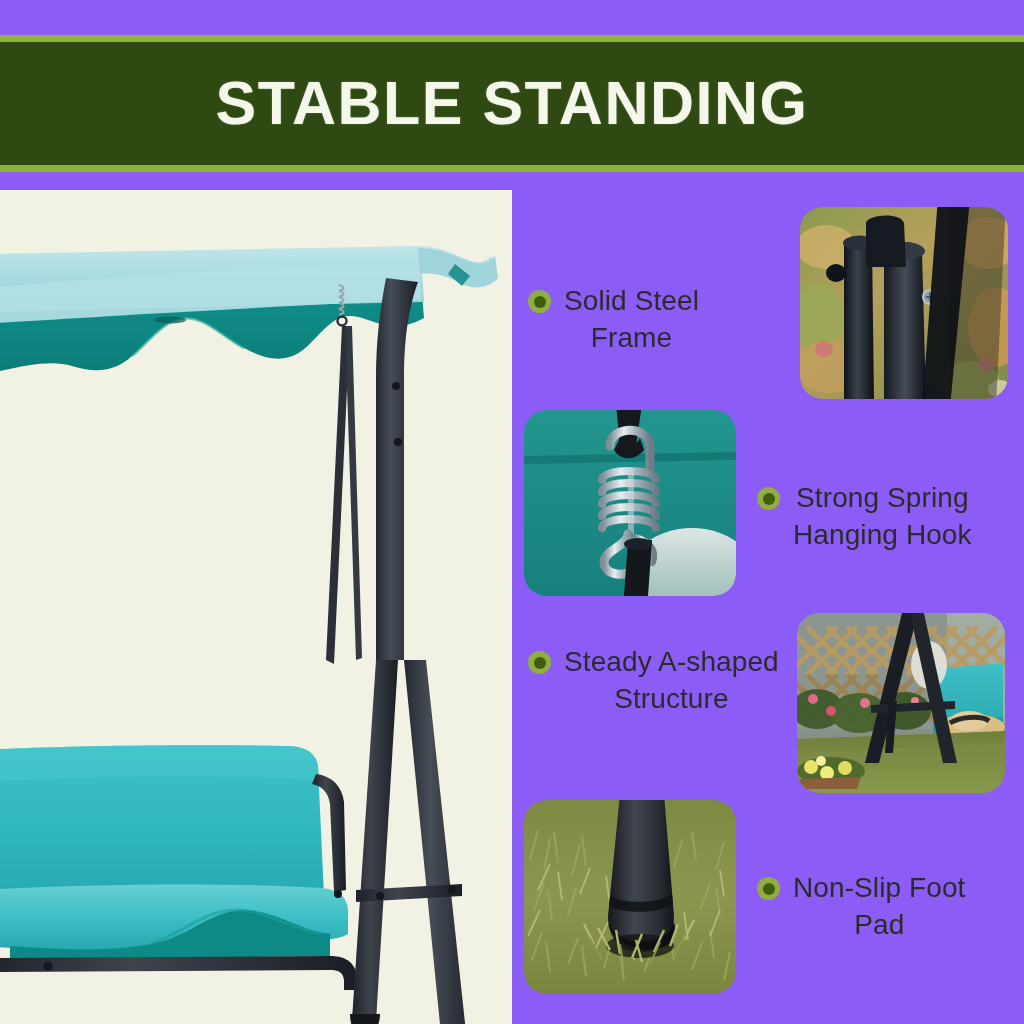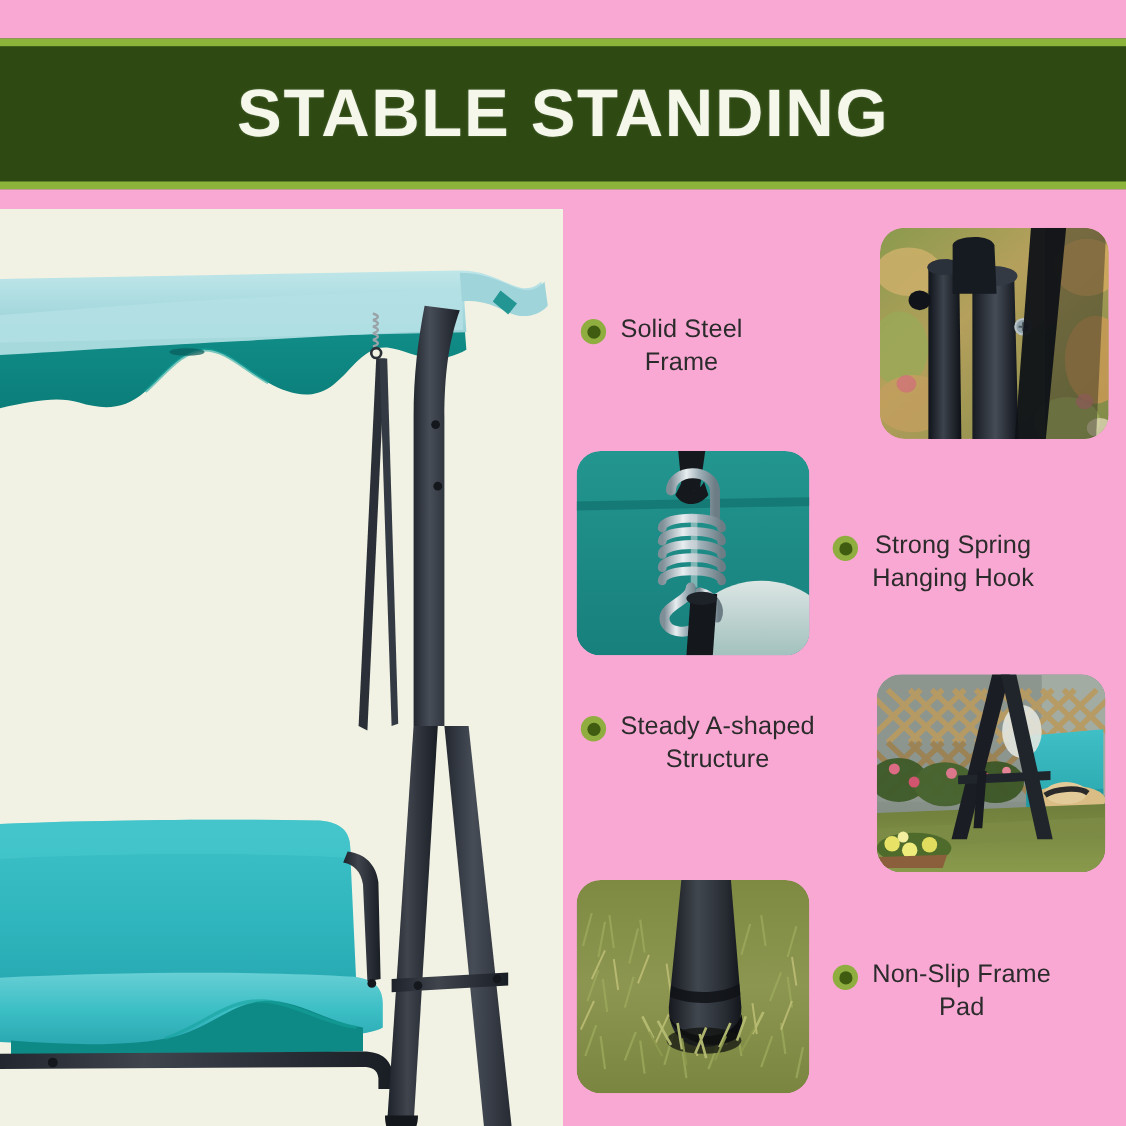--- a/index.html
+++ b/index.html
@@ -3,21 +3,21 @@
 <meta charset="utf-8">
 <title>Stable Standing</title>
 <style>
   * { box-sizing: border-box; margin: 0; padding: 0; }
   html, body {
     width: 1024px; height: 1024px;
     background: #f1f2e3;
     font-family: "Liberation Sans", sans-serif;
     overflow: hidden;
   }
-  .page { position: relative; width: 1024px; height: 1024px; background: #f9a8d4; }
+  .page { position: relative; width: 1024px; height: 1024px; background: #8b5cf6; }
 
   
   .banner {
     position: absolute; left: 0; top: 35px; width: 1024px; height: 137px;
     background: #2e4a12;
     border-top: 7px solid #8cb33a;
     border-bottom: 7px solid #8cb33a;
     display: flex; align-items: center; justify-content: center;
   }
   .banner-title {
@@ -53,21 +53,21 @@
     display: flex; align-items: center; justify-content: center;
     flex: 0 0 auto;
     margin-top: 7px;
   }
   .bullet i {
     display: block; width: 12px; height: 12px; border-radius: 50%;
     background: #3f5c11;
   }
   .label-text {
     margin-left: 13px;
-    font-size: 23px;
+    font-size: 28px;
     line-height: 1.32;
     color: #2b2b2b;
     text-align: center;
     font-family: "Liberation Sans", sans-serif;
     white-space: pre-line;
     letter-spacing: 0.1px;
   }
 
   
   .inset {
@@ -490,18 +490,18 @@
       </div>
       <div class="dash"></div>
     </div>
   </div>
 
   <div class="feature" style="left:757px; top:870px;">
     <div class="label-wrap">
       <span class="bullet">
           <i></i>
         </span>
-      <span class="label-text">Non-Slip Frame
+      <span class="label-text">Non-Slip Foot
 Pad</span>
     </div>
   </div>
 
 </div>
 
 </body></html>

